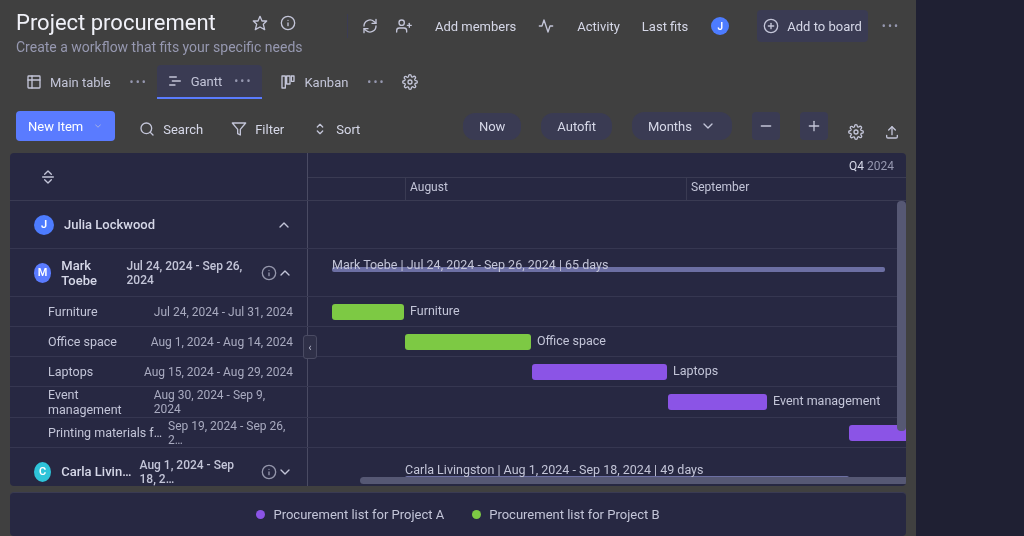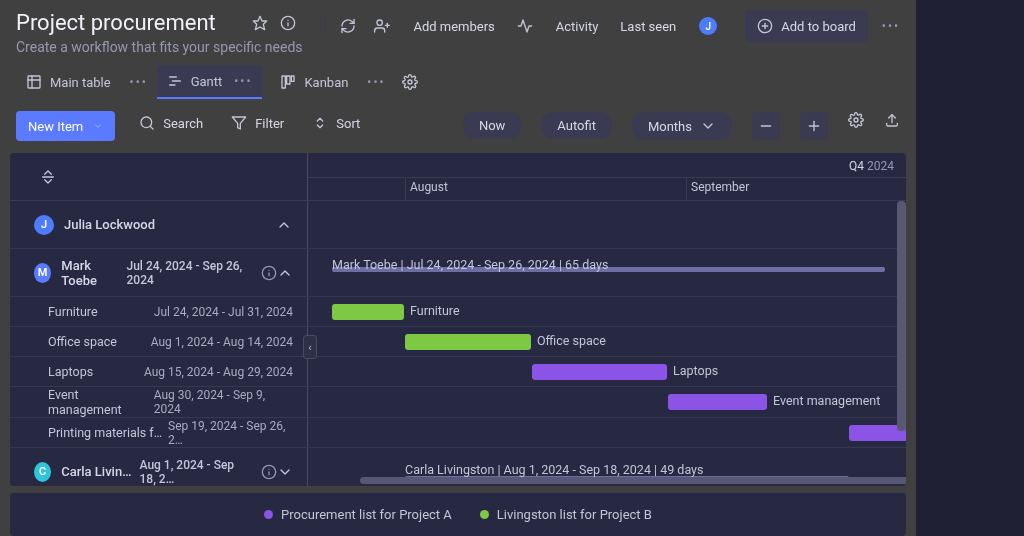--- a/index.html
+++ b/index.html
@@ -8,36 +8,36 @@
 
 
 .hdr{padding:10px 16px 4px;display:flex;align-items:flex-start;justify-content:space-between}
 .title-area{}
 .title{font-size:22px;font-weight:400;color:#f0f1f8;display:flex;align-items:center;gap:20px}
 .title-icons{display:flex;gap:12px;align-items:center;margin-left:16px}
 .subtitle{font-size:14px;color:#9698b0;margin-top:4px}
 .hdr-right{display:flex;align-items:center;gap:14px}
 .hdr-btn{display:flex;align-items:center;gap:23px;color:#d6d8e8;font-size:13px;cursor:pointer;padding:4px}
 .hdr-btn .avatar{width:18px;height:18px;border-radius:50%;background:#4d7cff;display:inline-flex;align-items:center;justify-content:center;font-size:10px;font-weight:600;color:#fff}
-.add-board{background:#3a3b53;border-radius:4px;padding:8px 12px;display:flex;align-items:center;gap:8px;font-size:13px}
+.add-board{background:#3a3b53;border-radius:4px;padding:8px 6px;display:flex;align-items:center;gap:8px;font-size:13px}
 .ic{width:16px;height:16px;display:inline-flex;align-items:center;justify-content:center;color:#c3c5d8}
 .ic svg{width:16px;height:16px;stroke:currentColor;fill:none;stroke-width:2;stroke-linecap:round;stroke-linejoin:round}
 .sep{width:1px;height:24px;background:#3a3b53}
 
 
 .tabs{display:flex;align-items:center;gap:8px;padding:0 16px;border-bottom:none;margin-top:6px}
 .tab{display:flex;align-items:center;gap:8px;padding:8px 10px;color:#c3c5d8;cursor:pointer;border-radius:4px}
 .tab.active{background:#3a3b53;border-bottom:2px solid #5a7bff;border-bottom-left-radius:0;border-bottom-right-radius:0}
 .tab-more{width:20px;height:20px;display:flex;align-items:center;justify-content:center;color:#9698b0;cursor:pointer}
 .dot3{letter-spacing:2px;font-size:12px;color:#9698b0}
 .settings-ic{margin-left:8px}
 
 
 .tbar{display:flex;align-items:center;justify-content:space-between;padding:12px 16px}
-.tbar-l,.tbar-r{display:flex;align-items:flex-start;gap:20px}
+.tbar-l,.tbar-r{display:flex;align-items:flex-end;gap:20px}
 .new-item{background:#5a7bff;color:#fff;border-radius:4px;padding:7px 12px;display:flex;align-items:center;gap:10px;font-size:13px;cursor:pointer}
 .new-item .caret{width:10px;opacity:.85}
 .tbtn{display:flex;align-items:center;gap:8px;color:#d6d8e8;cursor:pointer;padding:4px}
 .pill{background:#3a3b53;border-radius:12px;padding:6px 16px;display:flex;align-items:center;gap:8px;cursor:pointer;font-size:13px}
 .sq{width:28px;height:28px;border-radius:4px;background:#3a3b53;display:flex;align-items:center;justify-content:center;cursor:pointer}
 
 
 .gantt{flex:1;display:flex;flex-direction:column;background:#272842;margin:0 10px;border-radius:4px;overflow:hidden;position:relative}
 .g-head{display:flex;height:48px;border-bottom:1px solid #3a3b53}
 .g-left{width:298px;flex-shrink:0;border-right:1px solid #4a4b63;display:flex;align-items:center;padding-left:30px;position:relative}
@@ -133,21 +133,21 @@
       </div>
       <div class="hdr-btn">
         <span class="ic">
             <svg viewBox="0 0 24 24">
               <polyline points="22 12 18 12 15 21 9 3 6 12 2 12"></polyline>
             </svg>
           </span>
         <span>Activity</span>
       </div>
       <div class="hdr-btn">
-        <span>Last seen</span>
+        <span>Last fits</span>
         <span class="avatar av-j">J</span>
       </div>
       <div class="add-board">
         <span class="ic">
             <svg viewBox="0 0 24 24">
               <circle cx="12" cy="12" r="10"></circle>
               <line x1="12" y1="8" x2="12" y2="16"></line>
               <line x1="8" y1="12" x2="16" y2="12"></line>
             </svg>
           </span>
@@ -433,16 +433,16 @@
     <div class="collapse-handle">‹</div>
   </div>
 
   <div class="legend">
     <div class="legend-item">
         <span class="legend-dot" style="background:#8b54e6"></span>
         <span>Procurement list for Project A</span>
       </div>
     <div class="legend-item">
         <span class="legend-dot" style="background:#7dc944"></span>
-        <span>Livingston list for Project B</span>
+        <span>Procurement list for Project B</span>
       </div>
   </div>
 </div>
 
 </body></html>

